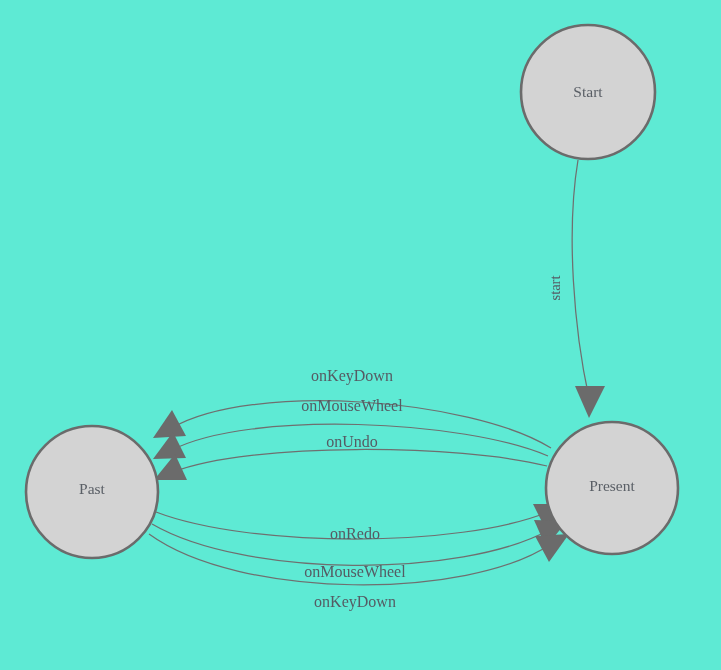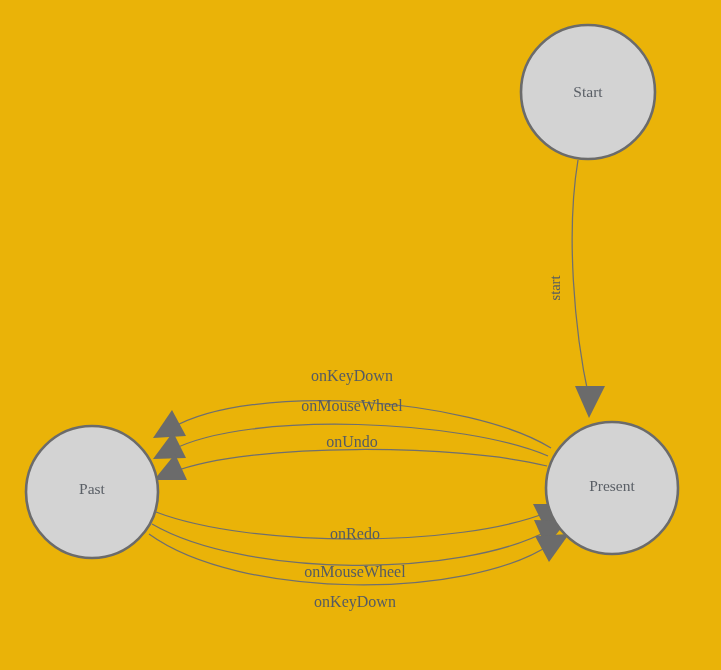--- a/index.html
+++ b/index.html
@@ -5,21 +5,21 @@
 <style>
   html, body {
     margin: 0;
     padding: 0;
     background: #ffffff;
   }
   #diagram-root {
     position: relative;
     width: 721px;
     height: 670px;
-    background: #eab308;
+    background: #5eead4;
     overflow: hidden;
     font-family: "Liberation Serif", "DejaVu Serif", serif;
   }
   svg#graph {
     position: absolute;
     top: 0;
     left: 0;
     width: 721px;
     height: 670px;
     display: block;

